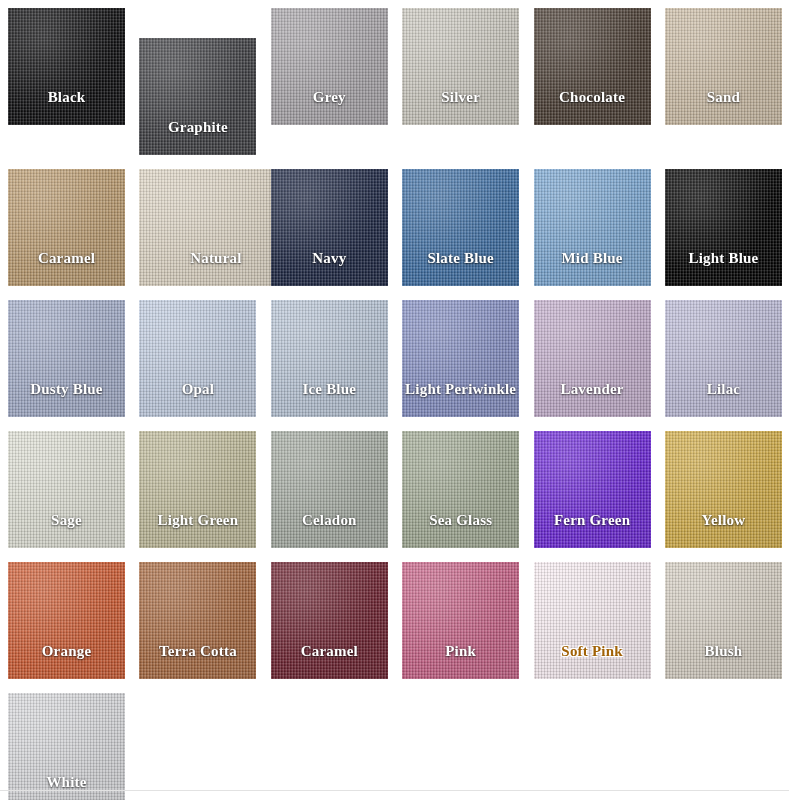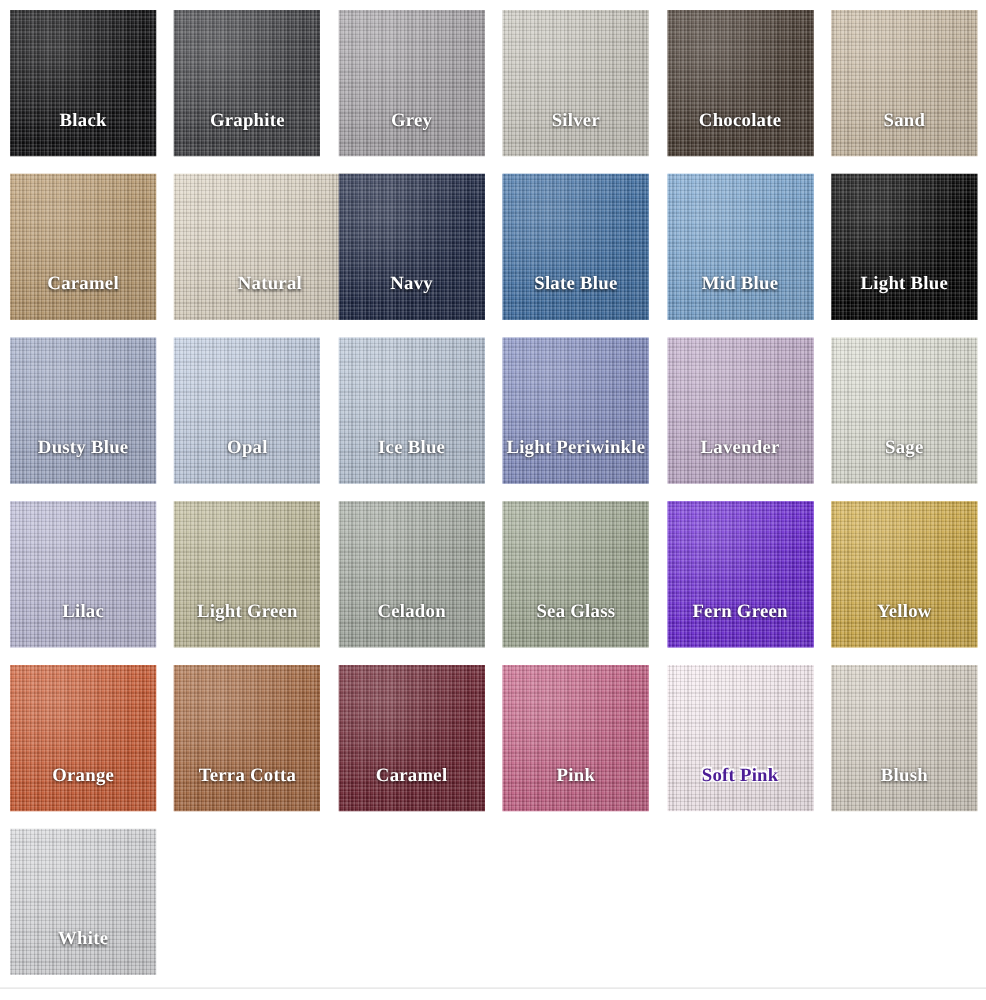--- a/index.html
+++ b/index.html
@@ -77,21 +77,21 @@
     letter-spacing: 0.2px;
     color: #ffffff;
     text-shadow:
       0 1px 2px rgba(0,0,0,0.55),
       0 0 3px rgba(0,0,0,0.35);
     z-index: 3;
   }
 
   
   .swatch-label.outlined {
-    color: #4c1d95;
+    color: #a16207;
     text-shadow:
       -1px -1px 0 #ffffff,
        1px -1px 0 #ffffff,
       -1px  1px 0 #ffffff,
        1px  1px 0 #ffffff,
        0 0 3px #ffffff;
   }
 
   #bottom-divider {
     position: absolute;
@@ -106,21 +106,21 @@
 <body>
 
 <div id="swatch-page">
 
   <div id="swatch-grid">
       <div class="swatch" style="background-color: rgb(13, 13, 15);">
         <div class="weave"></div>
         <div class="sheen"></div>
         <div class="swatch-label">Black</div>
       </div>
-      <div class="swatch" style="background-color: rgb(63, 64, 68);">
+      <div class="swatch" style="background-color: rgb(63, 64, 68); margin-top: 30px;">
         <div class="weave"></div>
         <div class="sheen"></div>
         <div class="swatch-label">Graphite</div>
       </div>
       <div class="swatch" style="background-color: rgb(170, 167, 171);">
         <div class="weave"></div>
         <div class="sheen"></div>
         <div class="swatch-label">Grey</div>
       </div>
       <div class="swatch" style="background-color: rgb(204, 201, 192);">
@@ -186,30 +186,30 @@
       <div class="swatch" style="background-color: rgb(133, 144, 196);">
         <div class="weave"></div>
         <div class="sheen"></div>
         <div class="swatch-label">Light Periwinkle</div>
       </div>
       <div class="swatch" style="background-color: rgb(196, 175, 205);">
         <div class="weave"></div>
         <div class="sheen"></div>
         <div class="swatch-label">Lavender</div>
       </div>
+      <div class="swatch" style="background-color: rgb(189, 188, 216);">
+        <div class="weave"></div>
+        <div class="sheen"></div>
+        <div class="swatch-label">Lilac</div>
+      </div>
       <div class="swatch" style="background-color: rgb(223, 224, 213);">
         <div class="weave"></div>
         <div class="sheen"></div>
         <div class="swatch-label">Sage</div>
       </div>
-      <div class="swatch" style="background-color: rgb(189, 188, 216);">
-        <div class="weave"></div>
-        <div class="sheen"></div>
-        <div class="swatch-label">Lilac</div>
-      </div>
       <div class="swatch" style="background-color: rgb(192, 187, 154);">
         <div class="weave"></div>
         <div class="sheen"></div>
         <div class="swatch-label">Light Green</div>
       </div>
       <div class="swatch" style="background-color: rgb(166, 172, 163);">
         <div class="weave"></div>
         <div class="sheen"></div>
         <div class="swatch-label">Celadon</div>
       </div>

